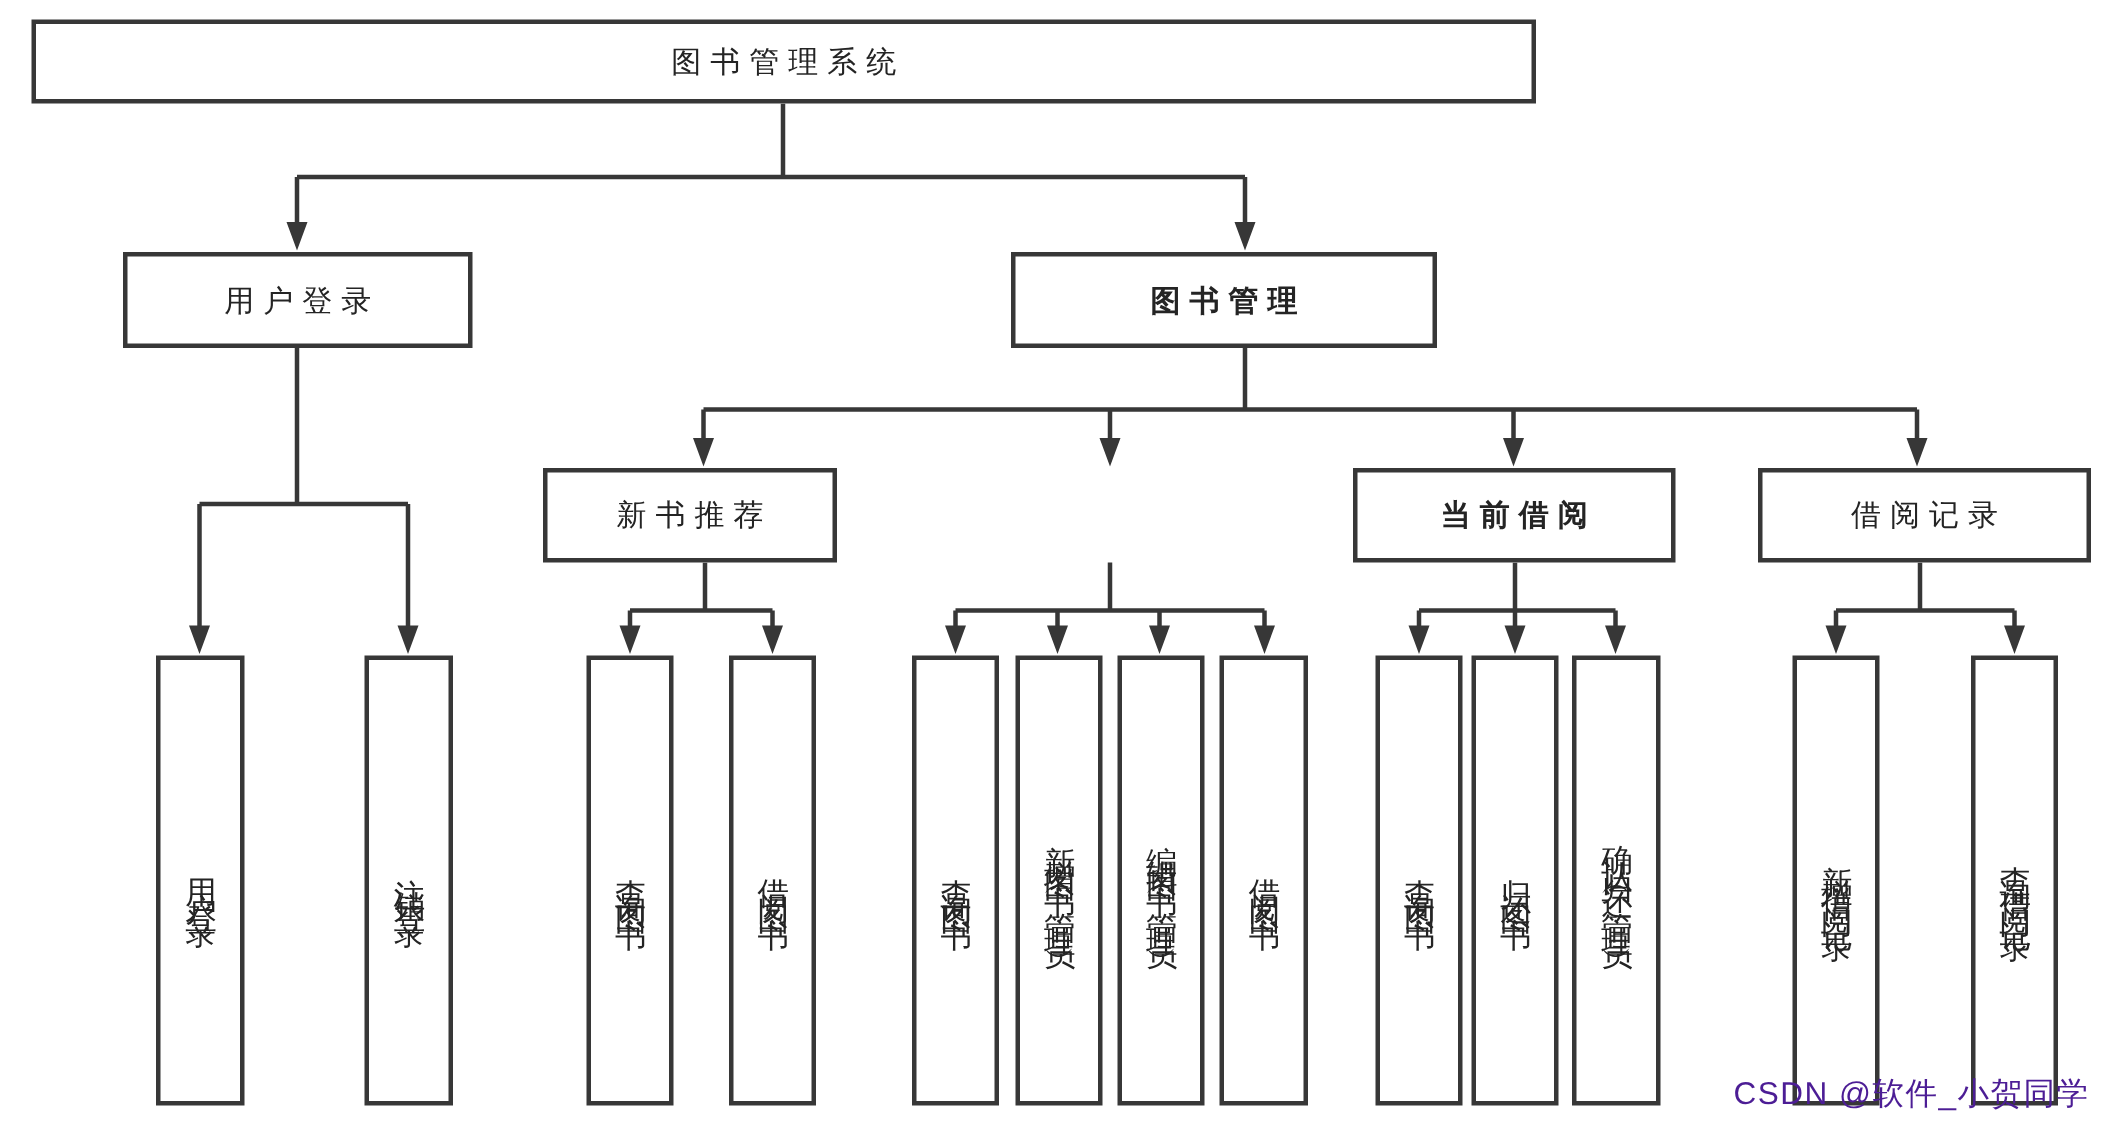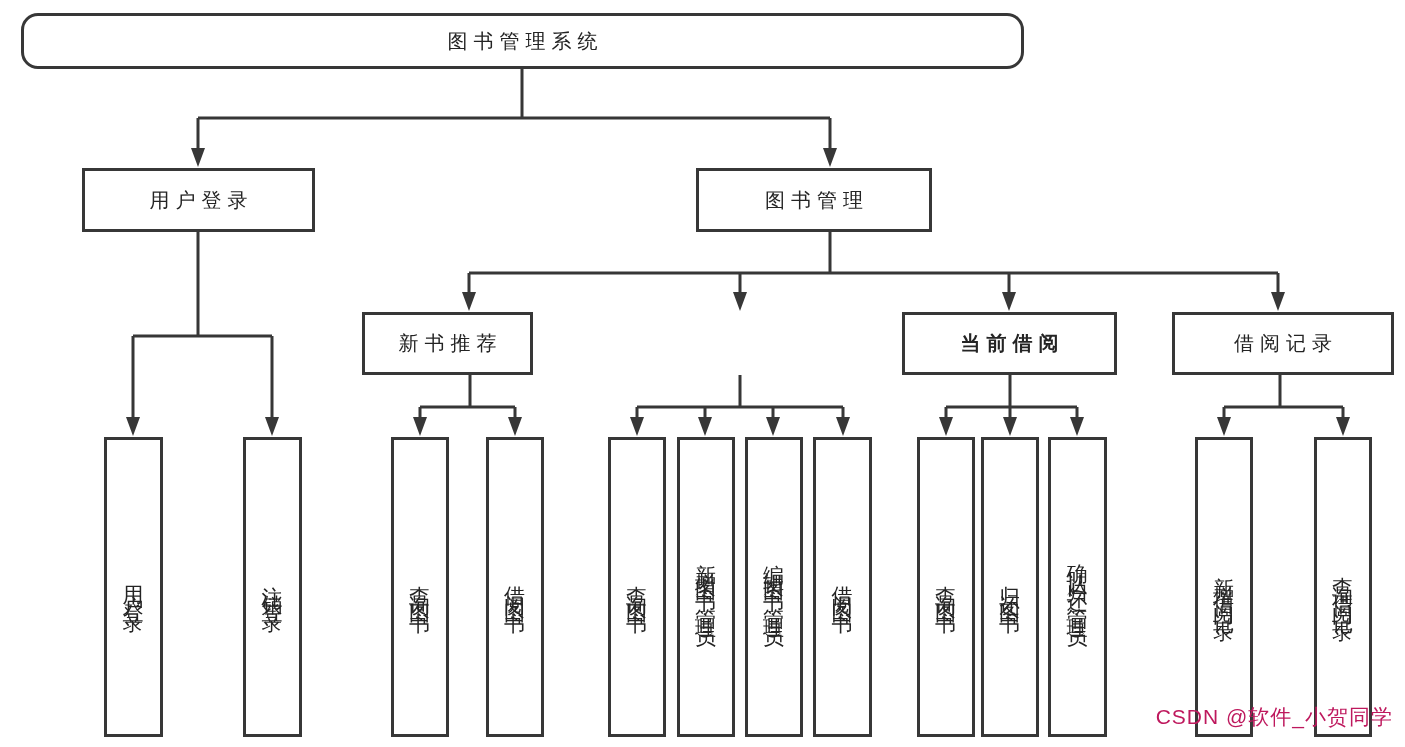--- a/index.html
+++ b/index.html
@@ -46,24 +46,24 @@
     letter-spacing: 9px;
     color: #242424;
     line-height: 1;
   }
   .lvl2, .lvl3 { height: 64px; top: 168px; }
   .lvl3 { top: 312px; height: 63px; }
   .leaf { top: 437px; height: 300px; }
   #watermark {
     position: absolute;
     right: 12px;
-    bottom: 16px;
+    bottom: 4px;
     font-size: 21px;
     letter-spacing: 1px;
-    color: #be185d;
+    color: #4c1d95;
     z-index: 3;
     white-space: nowrap;
   }
 </style>
 </head>
 <body>
 
 <div id="canvas">
 
   <svg id="connectors" viewBox="0 0 1405 747" xmlns="http://www.w3.org/2000/svg">
@@ -80,32 +80,32 @@
       <path d="M191 148h14l-7 19z M823 148h14l-7 19z"></path>
       <path d="M126 417h14l-7 19z M265 417h14l-7 19z"></path>
       <path d="M462 292h14l-7 19z M733 292h14l-7 19z M1002 292h14l-7 19z M1271 292h14l-7 19z"></path>
       <path d="M413 417h14l-7 19z M508 417h14l-7 19z"></path>
       <path d="M630 417h14l-7 19z M698 417h14l-7 19z M766 417h14l-7 19z M836 417h14l-7 19z"></path>
       <path d="M939 417h14l-7 19z M1003 417h14l-7 19z M1070 417h14l-7 19z"></path>
       <path d="M1217 417h14l-7 19z M1336 417h14l-7 19z"></path>
     </g>
   </svg>
 
-  <div class="box h" style="left:21px; top:13px; width:1003px; height:56px;border-radius:17px;">
+  <div class="box h" style="left:21px; top:13px; width:1003px; height:56px;">
     <span class="label">图书管理系统</span>
   </div>
 
   <div class="box h lvl2" style="left:82px; width:233px;">
     <span class="label">用户登录</span>
   </div>
-  <div class="box h lvl2" style="left:696px; width:236px;">
+  <div class="box h lvl2" style="left:674px; width:284px;font-weight:bold;">
     <span class="label">图书管理</span>
   </div>
 
-  <div class="box h lvl3" style="left:362px; width:171px;">
+  <div class="box h lvl3" style="left:362px; width:196px;">
     <span class="label">新书推荐</span>
   </div>
   <div class="box h lvl3" style="left:902px; width:215px;font-weight:bold;">
     <span class="label">当前借阅</span>
   </div>
   <div class="box h lvl3" style="left:1172px; width:222px;">
     <span class="label">借阅记录</span>
   </div>
 
   <div class="box v leaf" style="left:104px; width:59px;">

